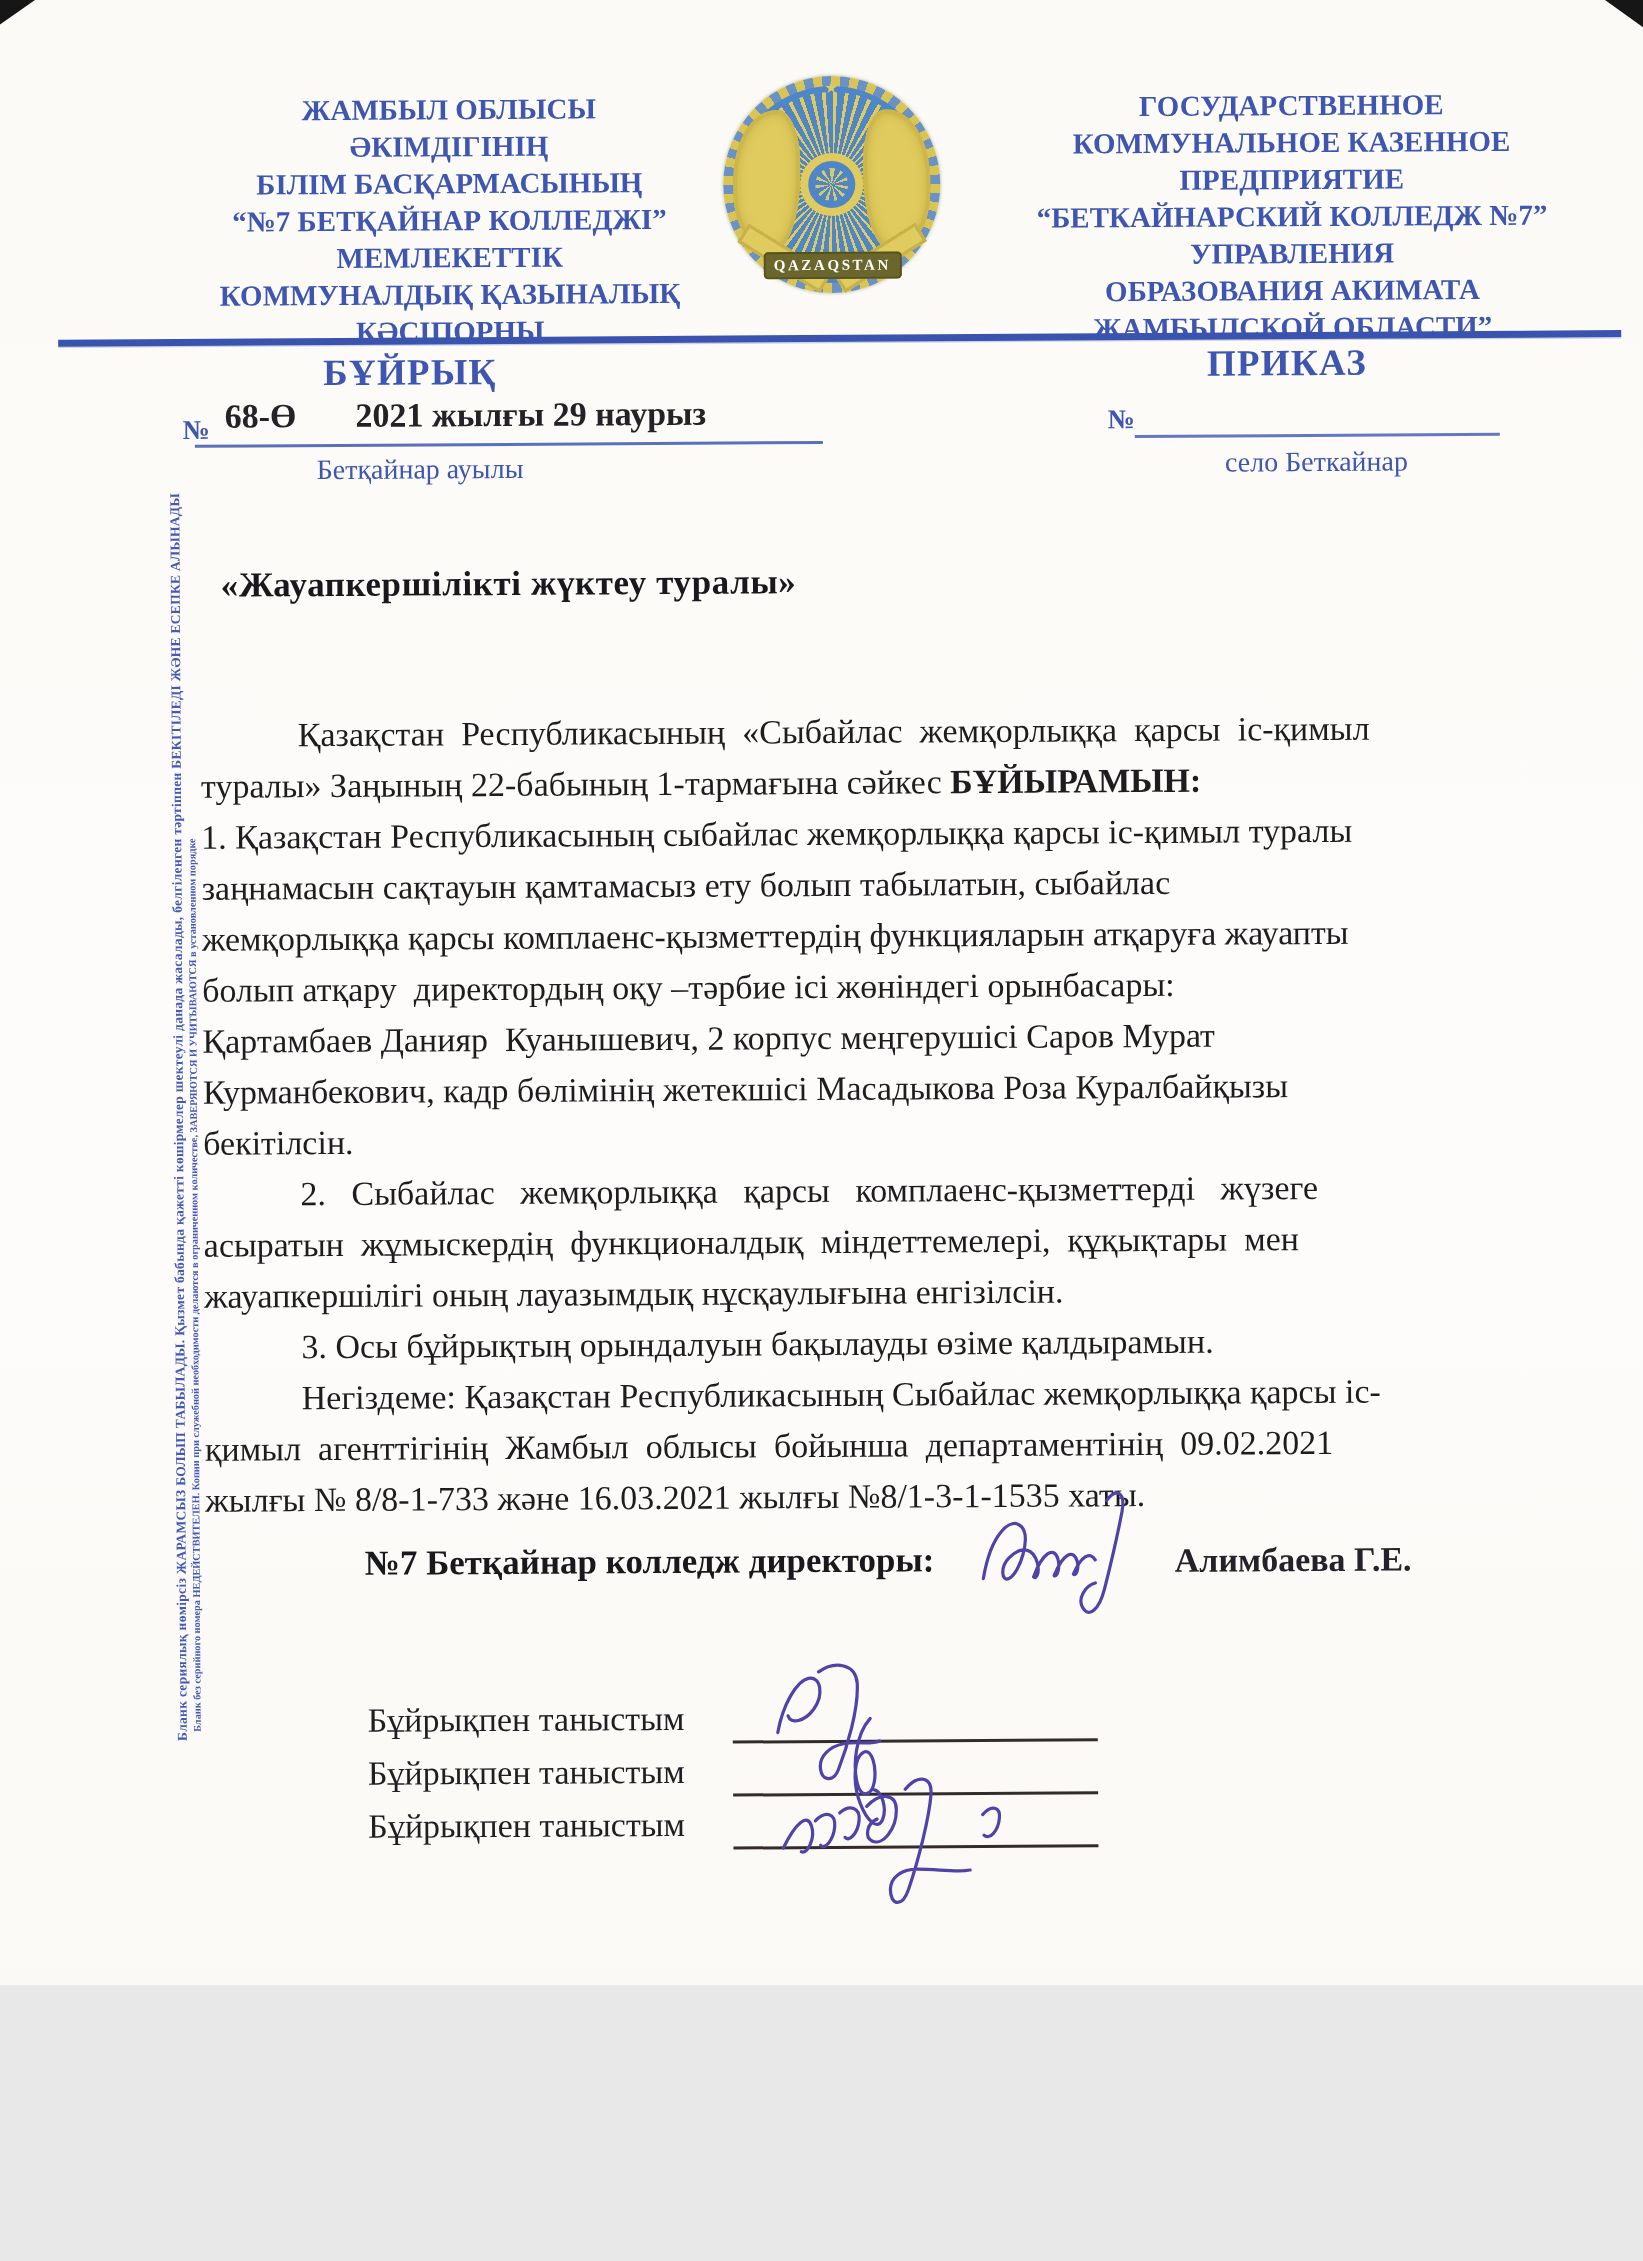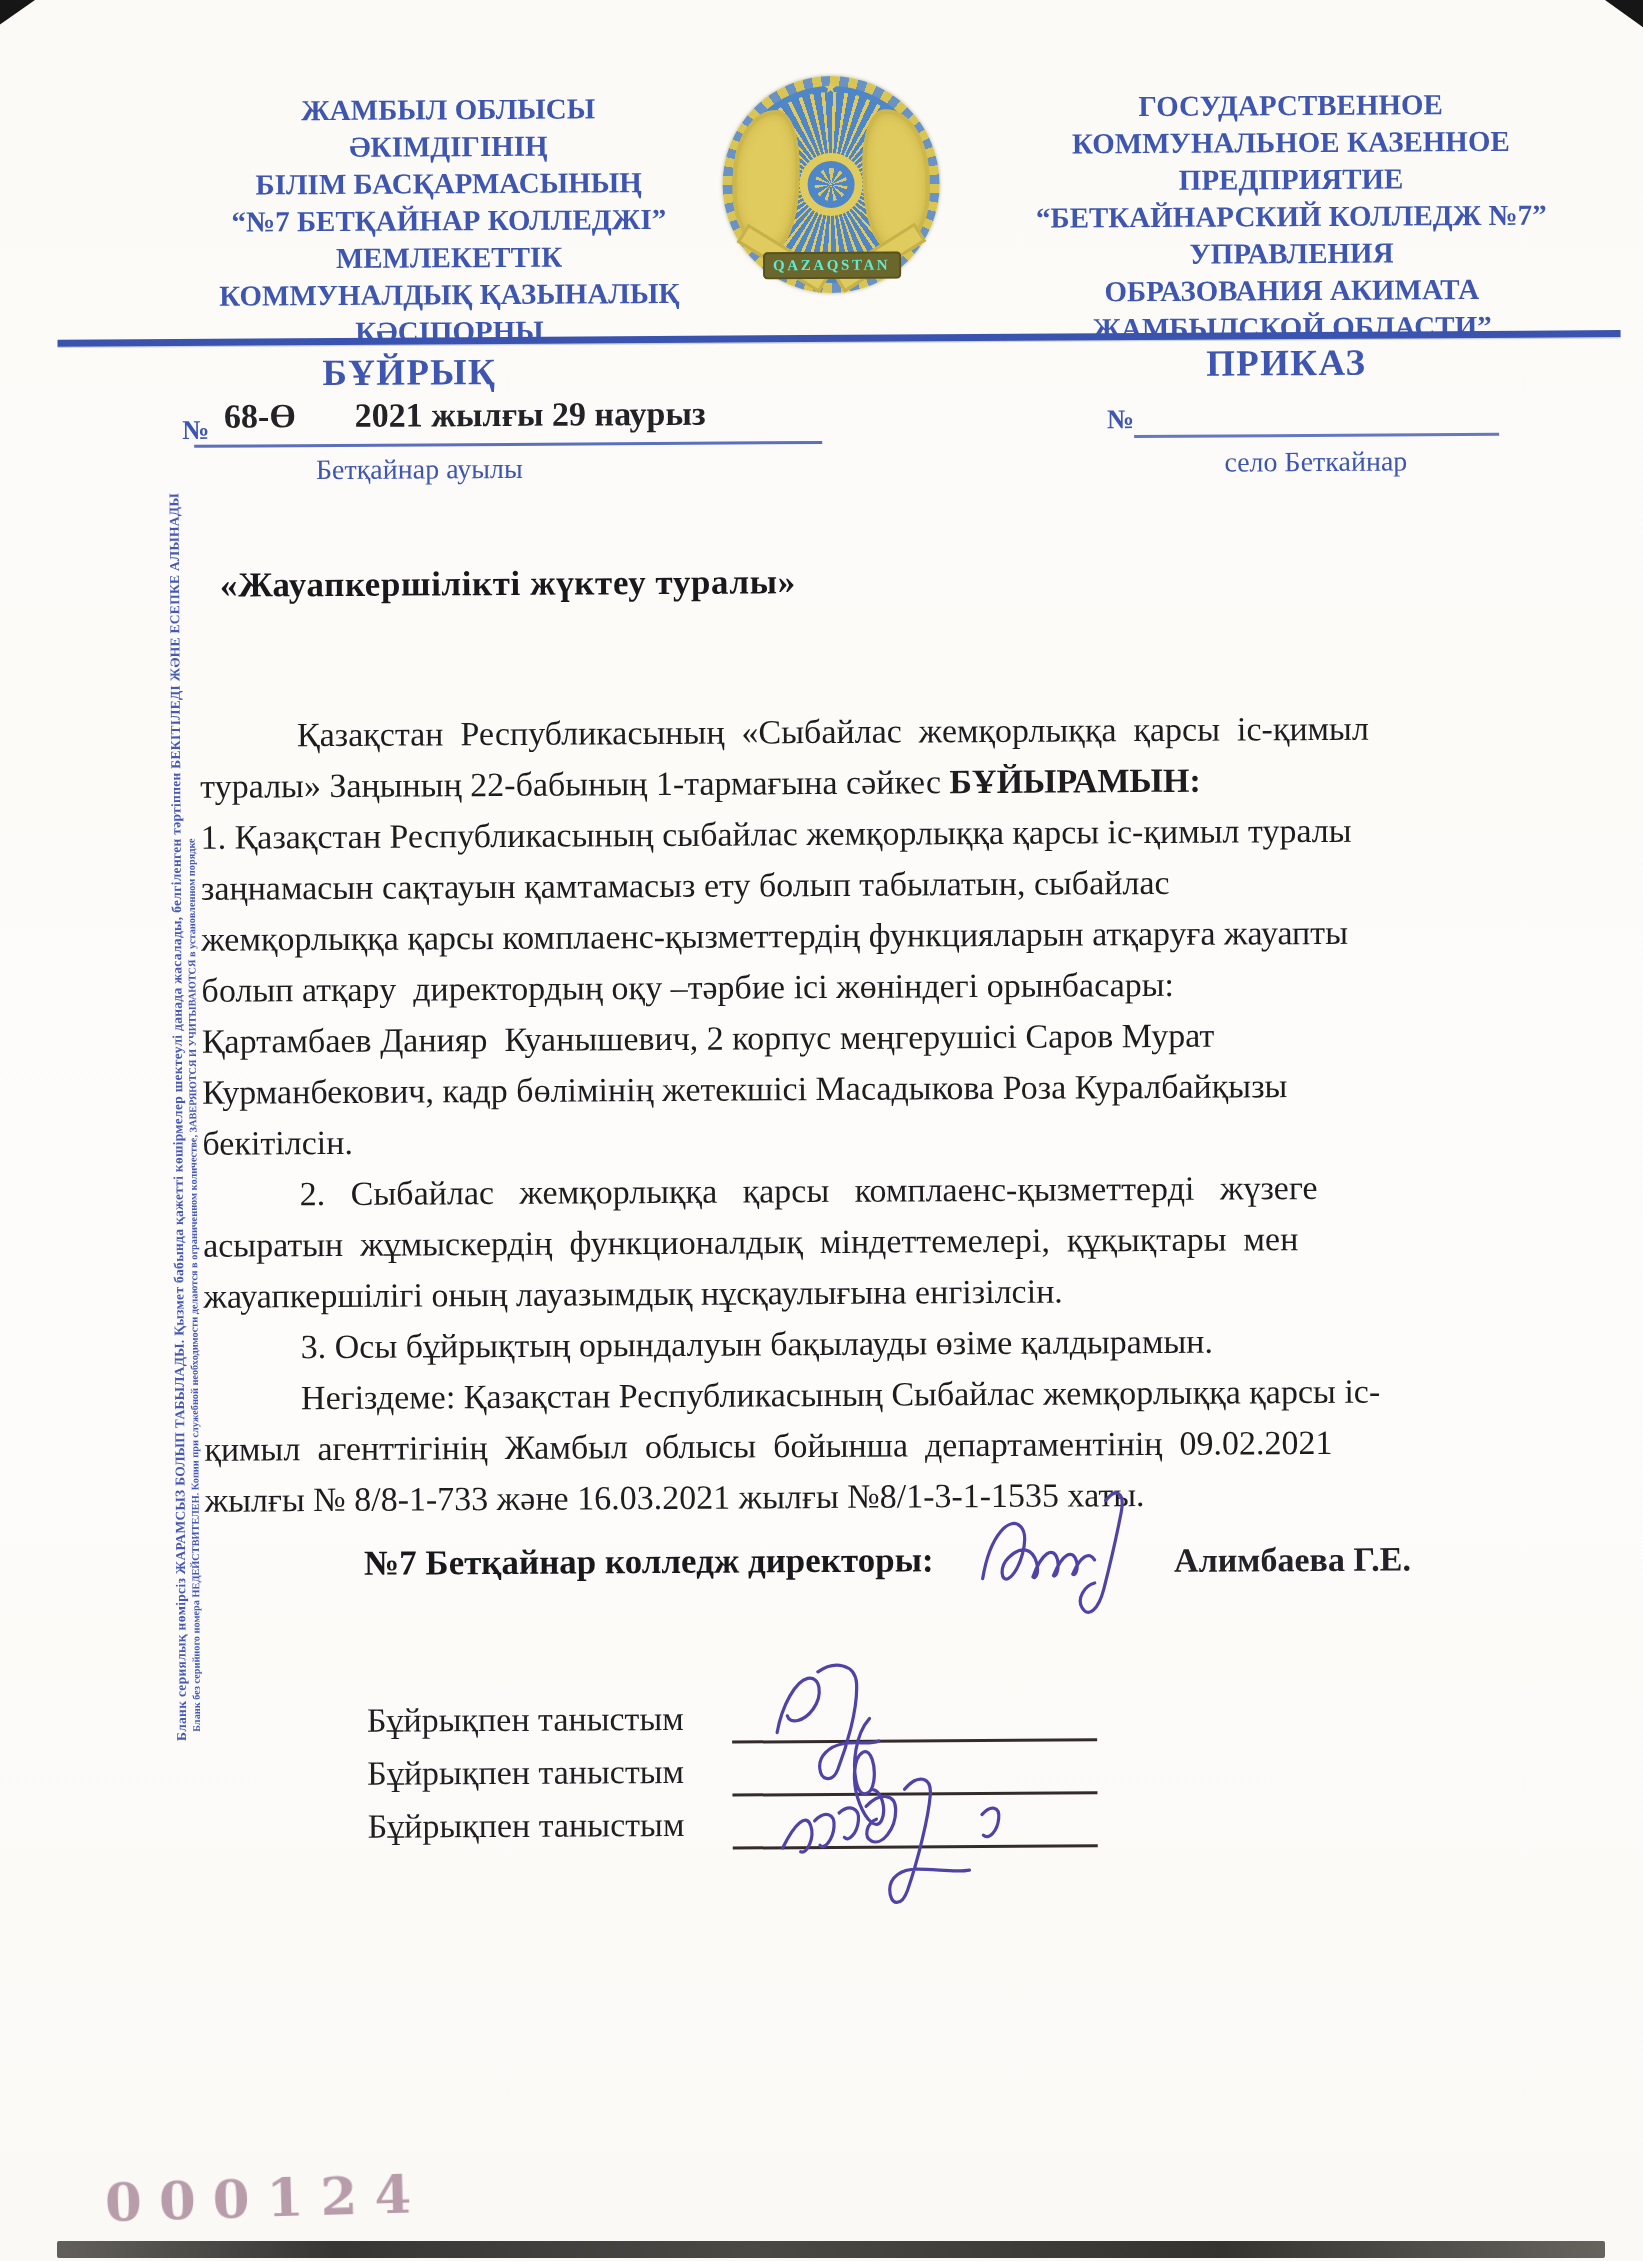--- a/index.html
+++ b/index.html
@@ -1,17 +1,17 @@
 <!DOCTYPE html>
 <html style="font-size:10.3px"><head>
 <meta charset="utf-8">
 <style>
   html,body{margin:0;padding:0;background:#e8e8e8;}
   .page{
-    position:relative;width:1644px;height:2261px;overflow:hidden;
+    position:relative;width:1644px;height:1985px;overflow:hidden;
     background:linear-gradient(180deg,#fbfaf7 0%,#fdfcfa 60%,#faf9f6 100%);
     font-family:"Liberation Serif","DejaVu Serif",serif;color:#1d1c1f;
   }
   .content{position:absolute;inset:0;transform:rotate(-0.35deg);transform-origin:50% 40%;}
   .pre{white-space:pre-wrap;}
   .blue{color:#3e56b0;}
   
   .corner-tl{position:absolute;left:0;top:0;width:35px;height:24.5px;background:#161616;clip-path:polygon(0 0,100% 0,0 100%);}
   .corner-tr{position:absolute;right:0;top:0;width:39px;height:28px;background:#161616;clip-path:polygon(0 0,100% 0,100% 100%);}
   
@@ -28,21 +28,21 @@
   .em-wing{position:absolute;width:67px;height:141px;top:34px;background:#e0cb5e;box-shadow:inset 0 0 0 3.9px #cdb64a,inset 0 0 14px #b59f3c;}
   .em-wing.wl{left:10.3px;border-radius:70% 36% 46% 64%/55% 40% 60% 45%;}
   .em-wing.wr{right:10.3px;border-radius:36% 70% 64% 46%/40% 55% 45% 60%;}
   .em-base{position:absolute;width:97px;height:22px;background:#e0cb5e;bottom:24.5px;box-shadow:inset 0 0 0 3.2px #c7b148;}
   .em-base.bl{left:11.6px;transform:rotate(32deg);}
   .em-base.br{right:11.6px;transform:rotate(-32deg);}
   .em-center{inset:77px;background:#4f86c8;border:8.4px solid #e0cb5e;}
   .em-shanyrak{inset:92px;background:repeating-conic-gradient(#e0cb5e 0deg 12deg,#4f86c8 12deg 32deg);opacity:.95;}
   .em-star{position:absolute;left:50%;top:2.6px;transform:translateX(-50%);color:#e0cb5e;font-size:15.5px;}
   .em-banner{position:absolute;left:50%;bottom:14px;transform:translateX(-50%);width:138px;height:27px;background:#6b662c;border-radius:4.5px;
-    display:flex;align-items:center;justify-content:center;color:#5eead4;font-weight:bold;font-size:15px;letter-spacing:2.6px;box-shadow:inset 0 0 0 1.9px #56521f;}
+    display:flex;align-items:center;justify-content:center;color:#ffffff;font-weight:bold;font-size:15px;letter-spacing:2.6px;box-shadow:inset 0 0 0 1.9px #56521f;}
   
   .kk-order{position:absolute;left:174px;top:348px;width:477px;text-align:center;font-size:37px;font-weight:bold;letter-spacing:1.3px;}
   .ru-order{position:absolute;left:1096px;top:344px;width:387px;text-align:center;font-size:37px;font-weight:bold;letter-spacing:1.3px;}
   .no-sign{font-size:27px;font-weight:bold;}
   .kk-no{position:absolute;left:185px;top:411px;}
   .num-date{position:absolute;left:227px;top:394px;font-size:34px;font-weight:bold;color:#232226;}
   .num-date .gap{display:inline-block;width:59px;}
   .kk-underline{position:absolute;left:197px;top:441px;width:628px;height:3.2px;background:#3e56b0;opacity:.85;}
   .kk-place{position:absolute;left:277px;top:451px;width:290px;text-align:center;font-size:28px;}
   .ru-no{position:absolute;left:1110px;top:406px;}

